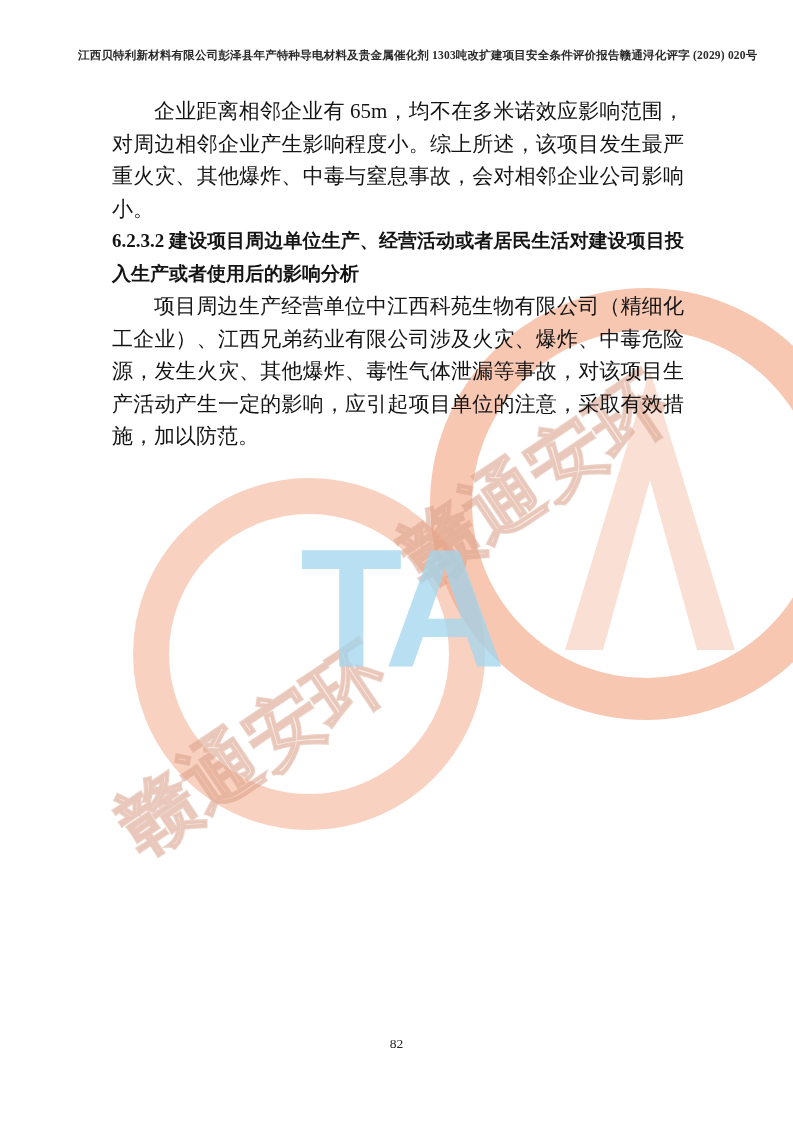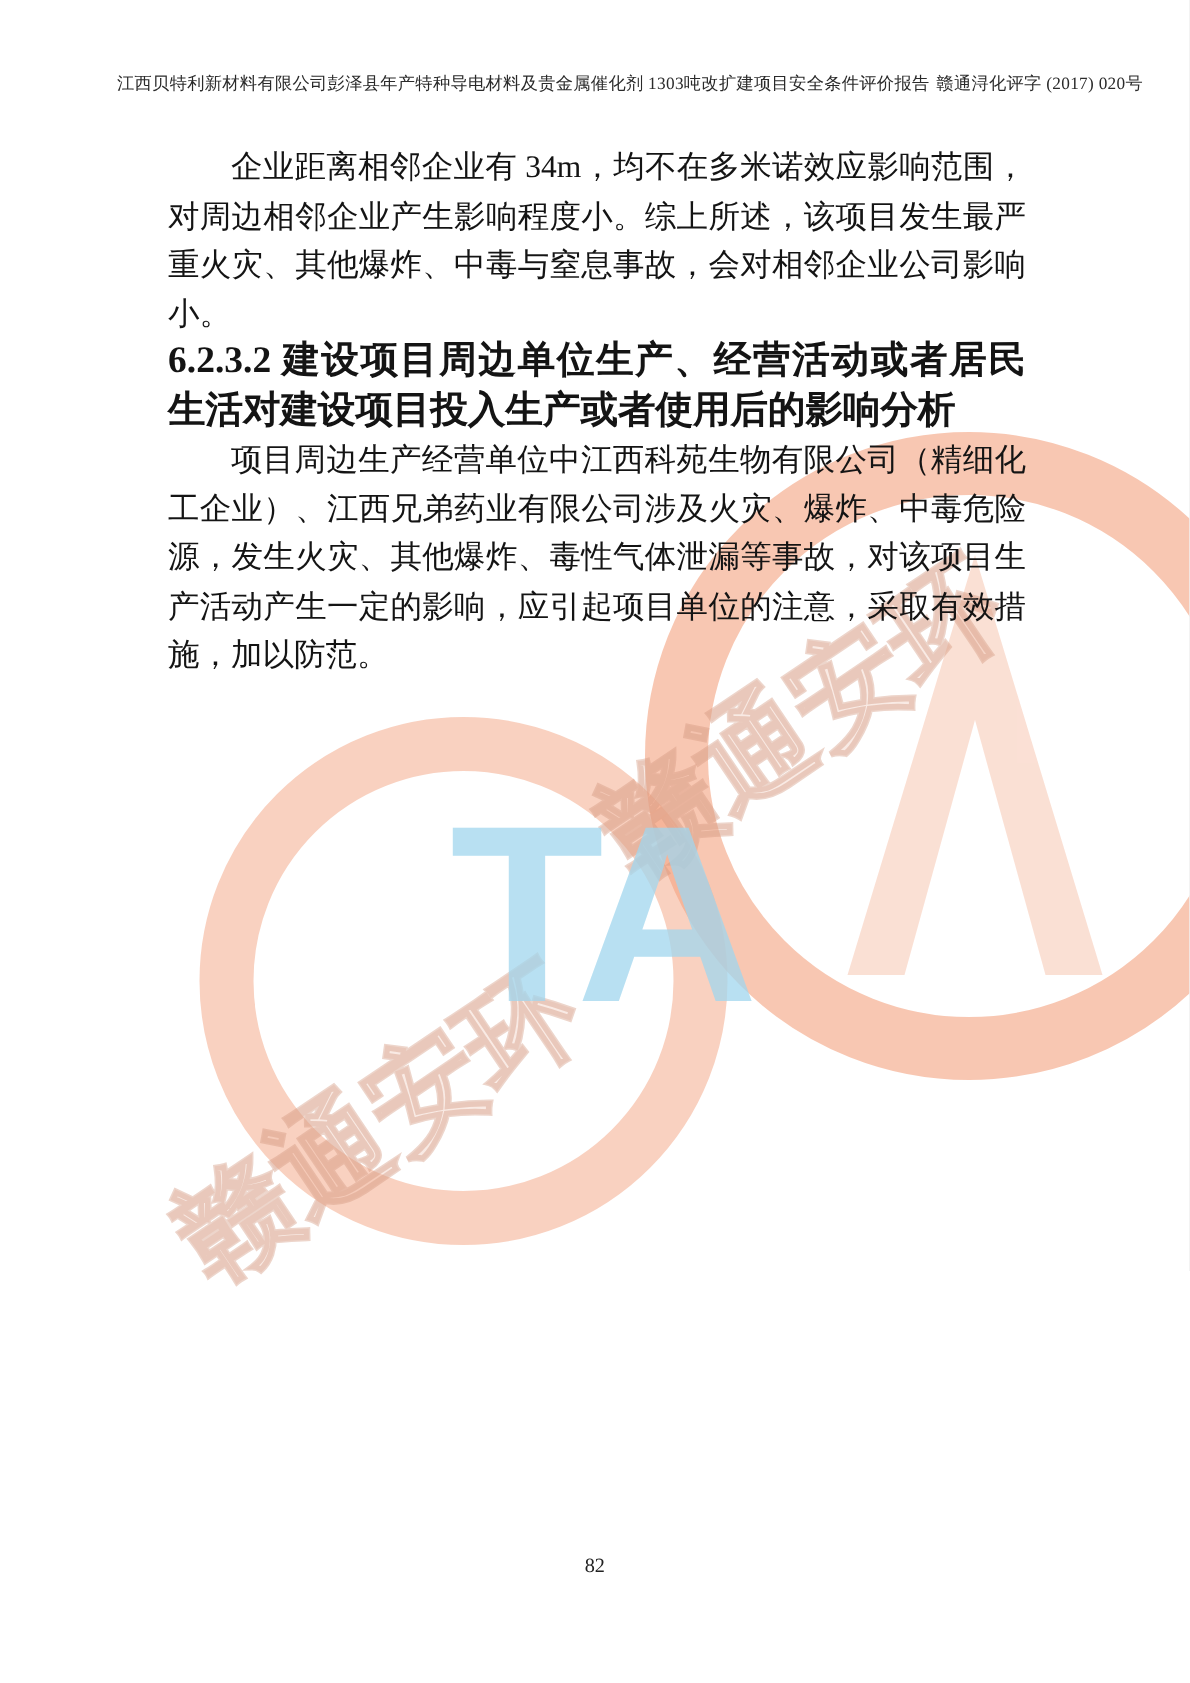--- a/index.html
+++ b/index.html
@@ -39,34 +39,34 @@
     -webkit-text-stroke:2px rgba(210,150,125,0.40);
     transform:rotate(-34deg);
     transform-origin:left bottom;
   }
   .wm-diagtext.one{left:430px;top:520px;}
   .wm-diagtext.two{left:148px;top:790px;}
   
   .header{
     position:relative;z-index:1;
     padding:48px 31px 0 78px;
-    display:flex;justify-content:space-between;align-items:baseline;
-    font-size:11.5px;font-weight:normal;color:#2a2a2a;
+    display:flex;align-items:baseline;
+    font-size:11.5px;font-weight:bold;color:#2a2a2a;
     letter-spacing:0.2px;
   }
   .content{
     position:relative;z-index:1;
     width:572px;
     margin:32px 0 0 112px;
     font-size:21px;line-height:32.5px;
     text-align:justify;
     text-justify:inter-ideograph;
   }
   .content p{margin:0;text-indent:2em;}
-  .content h3{margin:0;font-size:25px;font-weight:bold;text-indent:0;}
+  .content h3{margin:0;font-size:19px;font-weight:bold;text-indent:0;}
   .pageno{
     position:absolute;z-index:1;left:0;right:0;top:1036px;
     text-align:center;font-size:13.5px;color:#222;
   }
 </style>
 </head>
 <body>
 
 <div class="page">
 
@@ -76,25 +76,25 @@
     <svg class="wm-a-svg" width="290" height="300" viewBox="0 0 290 300">
       <path d="M145 10 L60 290 L98 290 L145 120 L192 290 L230 290 Z" fill="rgba(243,164,130,0.55)"></path>
     </svg>
     <div class="wm-diagtext one">赣通安环</div>
     <div class="wm-diagtext two">赣通安环</div>
     <div class="wm-letters">TA</div>
   </div>
 
   <div class="header">
     <span>江西贝特利新材料有限公司彭泽县年产特种导电材料及贵金属催化剂 1303吨改扩建项目安全条件评价报告</span>
-    <span>赣通浔化评字 (2017) 020号</span>
+    <span>赣通浔化评字 (2029) 020号</span>
   </div>
 
   <div class="content">
-    <p>企业距离相邻企业有 34m，均不在多米诺效应影响范围，对周边相邻企业产生影响程度小。综上所述，该项目发生最严重火灾、其他爆炸、中毒与窒息事故，会对相邻企业公司影响小。</p>
+    <p>企业距离相邻企业有 65m，均不在多米诺效应影响范围，对周边相邻企业产生影响程度小。综上所述，该项目发生最严重火灾、其他爆炸、中毒与窒息事故，会对相邻企业公司影响小。</p>
     <h3>6.2.3.2 建设项目周边单位生产、经营活动或者居民生活对建设项目投入生产或者使用后的影响分析</h3>
     <p>项目周边生产经营单位中江西科苑生物有限公司（精细化工企业）、江西兄弟药业有限公司涉及火灾、爆炸、中毒危险源，发生火灾、其他爆炸、毒性气体泄漏等事故，对该项目生产活动产生一定的影响，应引起项目单位的注意，采取有效措施，加以防范。</p>
 
   </div>
 
   <div class="pageno">82</div>
 
 </div>
 
 </body></html>

